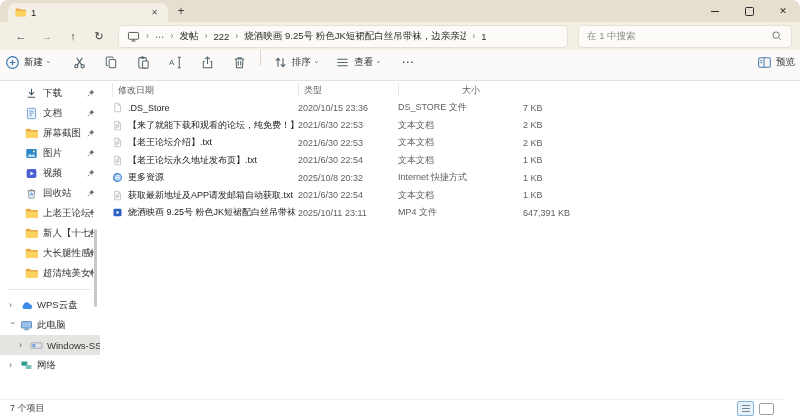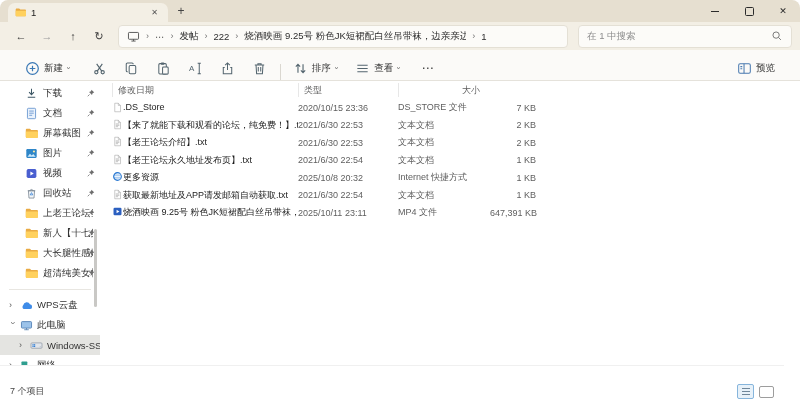--- a/index.html
+++ b/index.html
@@ -24,21 +24,21 @@
   .navbtn.dis{color:#9b9b9b;}
   .crumbbox{margin-left:6px;width:432px;height:21px;background:#fcfbf8;border:1px solid #e4e0d5;border-radius:4px;display:flex;align-items:center;padding:0 8px;gap:6px;font-size:9.5px;color:#2c2c2c;overflow:hidden;white-space:nowrap;flex:none;}
   .crumbbox .sep{color:#707070;font-size:9px;}
   .crumbbox .mon{width:13px;height:13px;flex:none;color:#4a4a4a;}
   .crumb{white-space:nowrap;}
   .crumb.long{overflow:hidden;max-width:222px;}
   .searchbox{margin-left:10px;flex:1;height:21px;background:#fcfbf8;border:1px solid #e4e0d5;border-radius:4px;display:flex;align-items:center;padding:0 8px;font-size:9.5px;color:#8c8c8c;gap:35px;}
   .searchbox .mag{margin-left:auto;width:12px;height:12px;}
 
   
-  .toolbar{position:absolute;top:50px;left:0;right:0;height:30px;background:#fbfaf8;border-bottom:1px solid #e5e2db;display:flex;align-items:flex-end;padding:0 20px;}
+  .toolbar{position:absolute;top:50px;left:0;right:0;height:30px;background:#fbfaf8;border-bottom:1px solid #e5e2db;display:flex;align-items:flex-start;padding:0 0;}
   .tbtn{display:flex;align-items:center;gap:4px;height:24px;padding:0 5px;border-radius:4px;font-size:9.5px;color:#333;}
   .tbtn svg{width:15px;height:15px;}
   .dd{display:inline-block;transform:rotate(90deg);font-size:8px;color:#555;line-height:1;}
   .ibtn{width:26px;height:24px;display:flex;align-items:center;justify-content:center;border-radius:4px;}
   .ibtn svg{width:15px;height:15px;}
   .tdiv{width:1px;height:16px;background:#dad7d0;margin:0 7px;}
   .more{font-size:12px;color:#333;letter-spacing:1px;}
   .preview{margin-left:auto;}
 
   
@@ -58,27 +58,27 @@
   .sthumb{position:absolute;left:94px;top:148px;width:3px;height:78px;background:#c9c8c5;border-radius:2px;}
 
   
   .filearea{position:absolute;left:100px;top:81px;right:0;bottom:17px;background:#fff;}
   .fhead,.frow{display:grid;grid-template-columns:186px 100px 92px 56px;align-items:center;padding-left:12px;font-size:9px;}
   .fhead{height:18px;color:#5f5f5f;}
   .fhead .hname{padding-left:14px;}
   .fhead .hsep{box-shadow:inset 1px 0 0 #e7e7e7;height:14px;display:flex;align-items:center;padding-left:6px;}
   .fhead .hsize{justify-content:flex-end;padding-right:10px;}
   .frow{height:17.5px;}
-  .c-name{display:flex;overflow:hidden;white-space:nowrap;color:#1c1c1c;}
+  .c-name{display:flex;align-items:center;gap:5px;overflow:hidden;white-space:nowrap;color:#1c1c1c;}
   .c-name svg{width:11px;height:11px;flex:none;}
   .c-date,.c-type{color:#5f5f5f;white-space:nowrap;}
-  .c-size{color:#5f5f5f;text-align:right;padding-right:10px;white-space:nowrap;}
+  .c-size{color:#5f5f5f;text-align:left;padding-right:10px;white-space:nowrap;margin-left:33px;}
 
   
-  .statusbar{position:absolute;bottom:0;left:0;right:16px;height:17px;background:#fff;border-top:1px solid #f0f0f0;display:flex;align-items:center;padding:17px 10px;font-size:9px;color:#444;}
+  .statusbar{position:absolute;bottom:0;left:0;right:16px;height:17px;background:#fff;border-top:1px solid #f0f0f0;display:flex;align-items:center;padding:0 10px;font-size:9px;color:#444;}
   .views{margin-left:auto;display:flex;gap:5px;align-items:center;}
   .vbtn1{width:15px;height:13px;border:1px solid #86b5dc;background:#e7f1f9;border-radius:2px;display:flex;align-items:center;justify-content:center;}
   .vbtn1 i{display:block;width:8px;height:7px;background:repeating-linear-gradient(#6f8699 0 1px,transparent 1px 3px);}
   .vbtn2{width:13px;height:10px;border:1px solid #9d9d9d;border-radius:2px;background:#fff;}
   .hidden-defs{position:absolute;width:0;height:0;overflow:hidden;}
 </style>
 </head>
 <body>
 
 <svg class="hidden-defs" aria-hidden="true">

